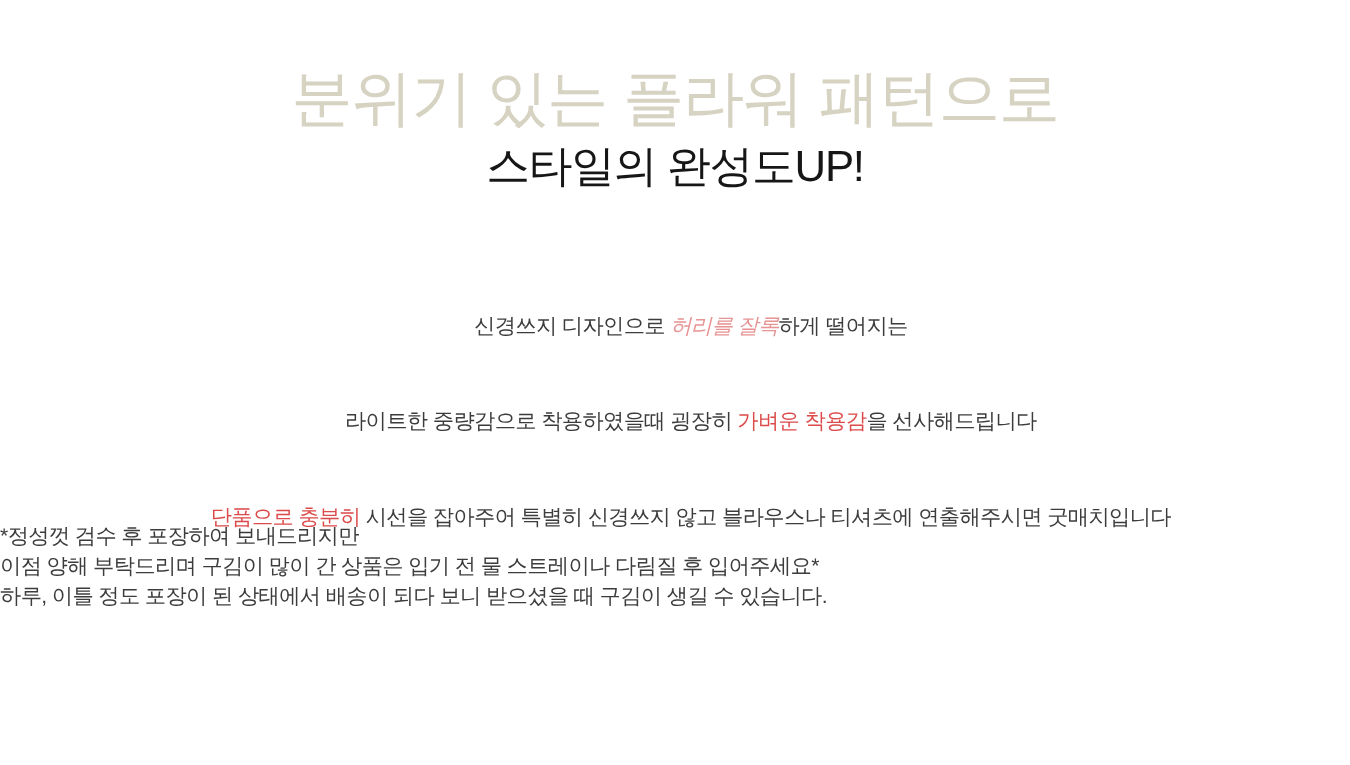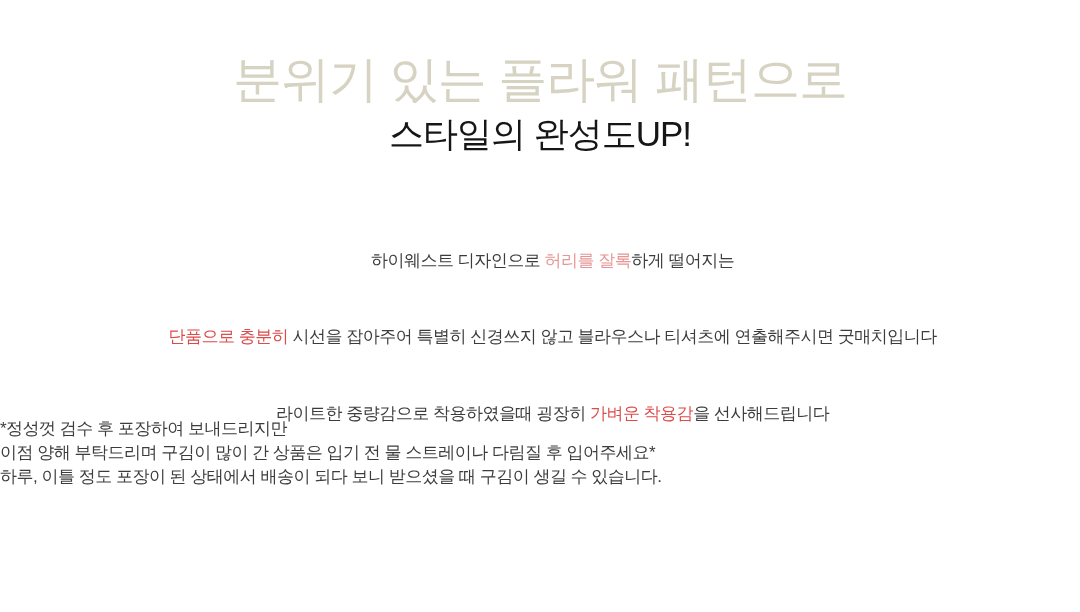--- a/index.html
+++ b/index.html
@@ -60,41 +60,41 @@
     left: 0;
     right: 0;
     text-align: left;
     font-size: 17px;
     line-height: 24px;
     letter-spacing: -0.5px;
     color: var(--text-dark, #3c3c3c);
   }
   span[data-tone="dark"] { color: var(--text-dark, #3c3c3c); }
   span[data-tone="red"]  { color: var(--accent-red, #dc4b4b); }
-  span[data-tone="pink"] { color: var(--accent-pink, #e79494); }
+  span[data-tone="pink"] { color: var(--accent-pink, #e79494); font-style: italic; }
 </style>
 </head>
 <body>
 
 <div class="canvas">
 
   <div class="header-block">
     <h1 class="page-title">분위기 있는 플라워 패턴으로</h1>
     <h2 class="page-subtitle">스타일의 완성도UP!</h2>
   </div>
 
   <div class="description-block">
     <p>
-      <span data-tone="dark">하이웨스트 디자인으로 </span><span data-tone="pink">허리를 잘록</span><span data-tone="dark">하게 떨어지는</span>
+      <span data-tone="dark">신경쓰지 디자인으로 </span><span data-tone="pink">허리를 잘록</span><span data-tone="dark">하게 떨어지는</span>
+    </p>
+    <p>
+      <span data-tone="dark">라이트한 중량감으로 착용하였을때 굉장히 </span><span data-tone="red">가벼운 착용감</span><span data-tone="dark">을 선사해드립니다</span>
     </p>
     <p>
       <span data-tone="red">단품으로 충분히</span><span data-tone="dark"> 시선을 잡아주어 특별히 신경쓰지 않고 블라우스나 티셔츠에 연출해주시면 굿매치입니다</span>
-    </p>
-    <p>
-      <span data-tone="dark">라이트한 중량감으로 착용하였을때 굉장히 </span><span data-tone="red">가벼운 착용감</span><span data-tone="dark">을 선사해드립니다</span>
     </p>
     <p>
       
     </p>
   </div>
 
   <div class="notice-block">
     <p>*정성껏 검수 후 포장하여 보내드리지만</p>
     <p>이점 양해 부탁드리며 구김이 많이 간 상품은 입기 전 물 스트레이나 다림질 후 입어주세요*</p>
     <p>하루, 이틀 정도 포장이 된 상태에서 배송이 되다 보니 받으셨을 때 구김이 생길 수 있습니다.</p>

